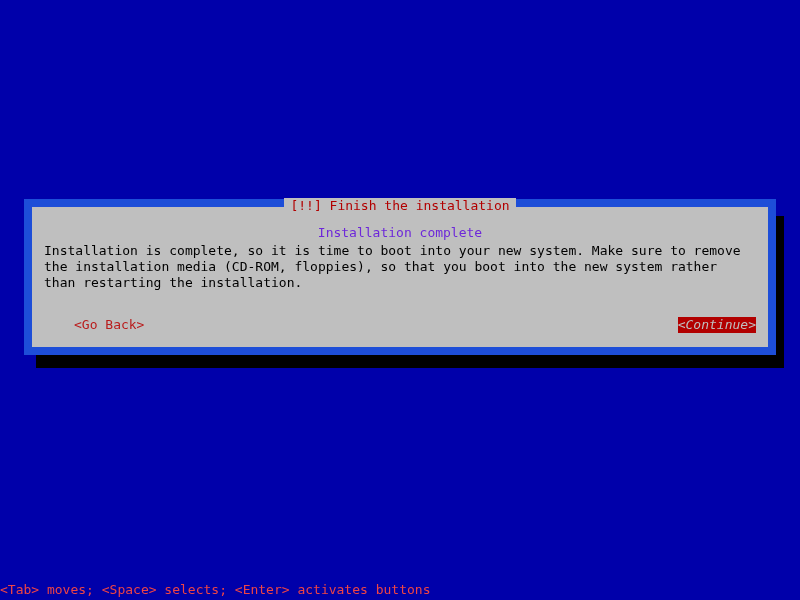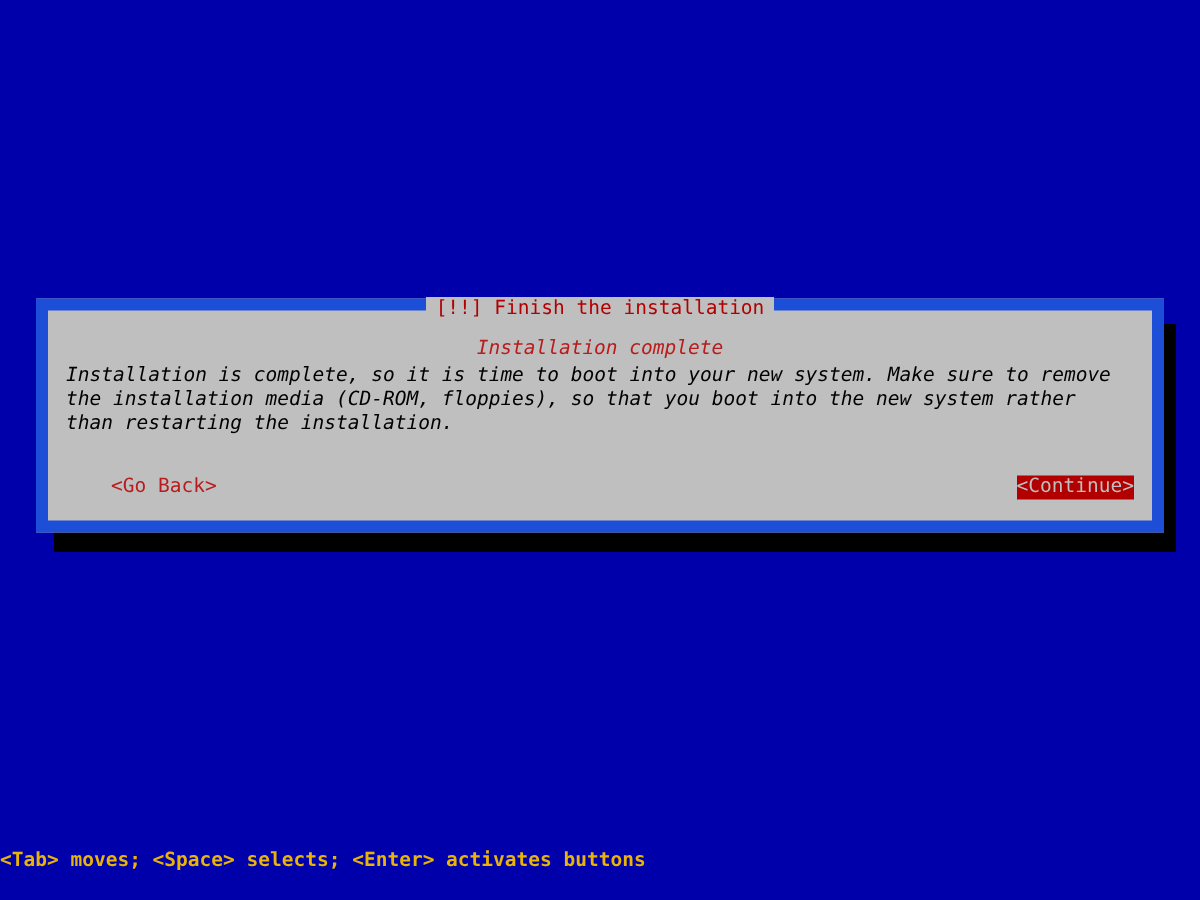--- a/index.html
+++ b/index.html
@@ -42,53 +42,51 @@
       text-align: center;
     }
     .title-inner {
       display: inline-block;
       background: #bfbfbf;
       color: #b20000;
       padding: 0 6px;
     }
     .subtitle {
       text-align: center;
-      color: #b91c1c;
+      color: #6d28d9;
       margin-top: 18px;
-      font-style: italic;
     }
     .body-text {
       color: #000000;
       padding: 0 12px;
       margin-top: 2px;
       white-space: pre-wrap;
-      font-style: italic;
     }
     .button-row {
       position: absolute;
       left: 12px;
       right: 12px;
       bottom: 14px;
       display: flex;
       justify-content: space-between;
     }
     .btn-goback {
       color: #b91c1c;
       padding-left: 30px;
     }
     .btn-continue {
       background: #b20000;
       color: #bfbfbf;
+      font-style: italic;
     }
     .status-bar {
       position: absolute;
       left: 0;
-      bottom: 18px;
-      color: #eab308;
-      font-weight: bold;
+      bottom: 2px;
+      color: #ef4444;
     }
   </style>
 </head>
 <body>
 
 <div class="shadow-box"></div>
 
 <div class="dialog-outer">
   <div class="title-wrap">
     <span class="title-inner">[!!] Finish the installation</span>

